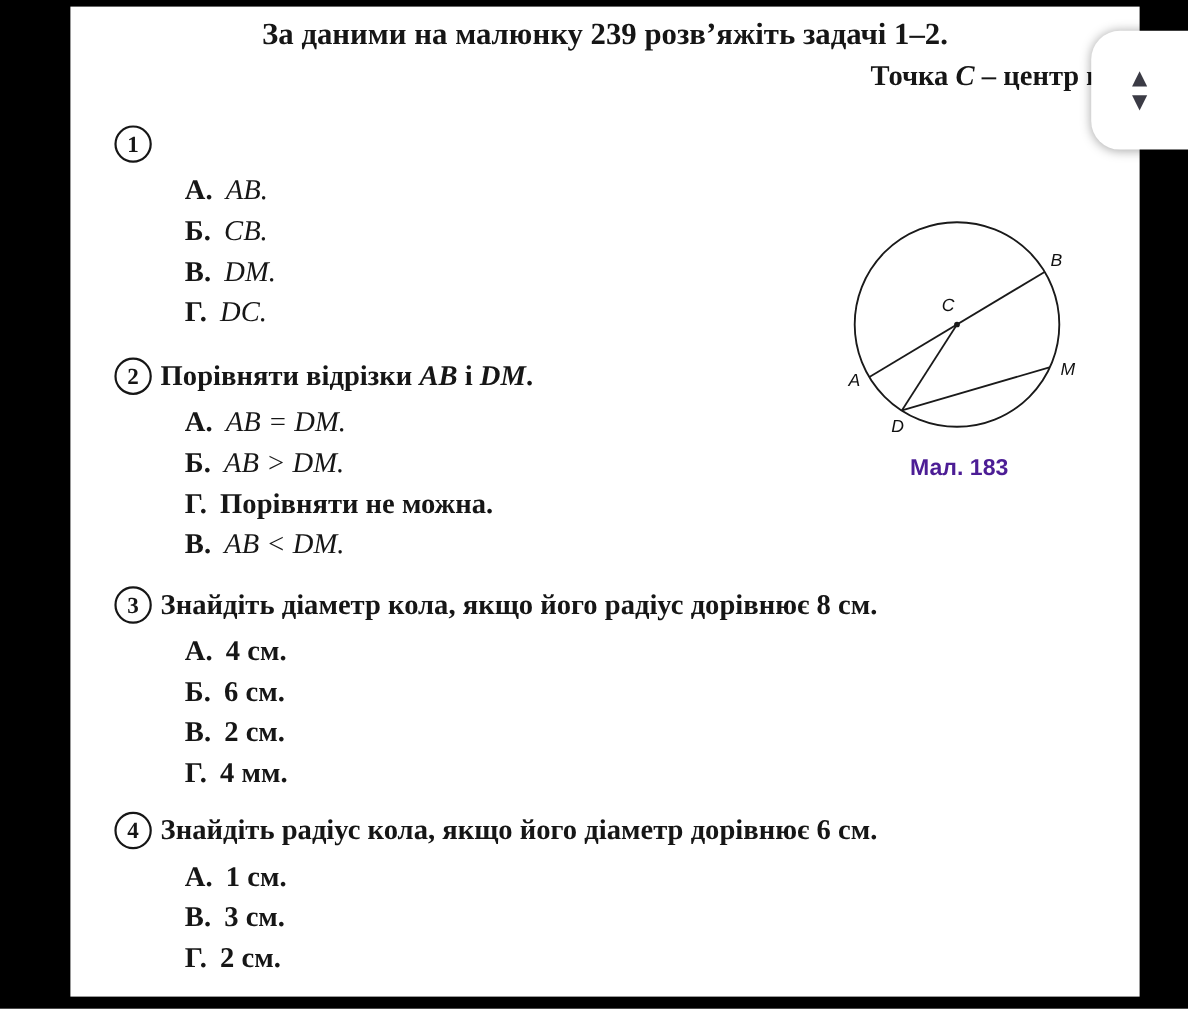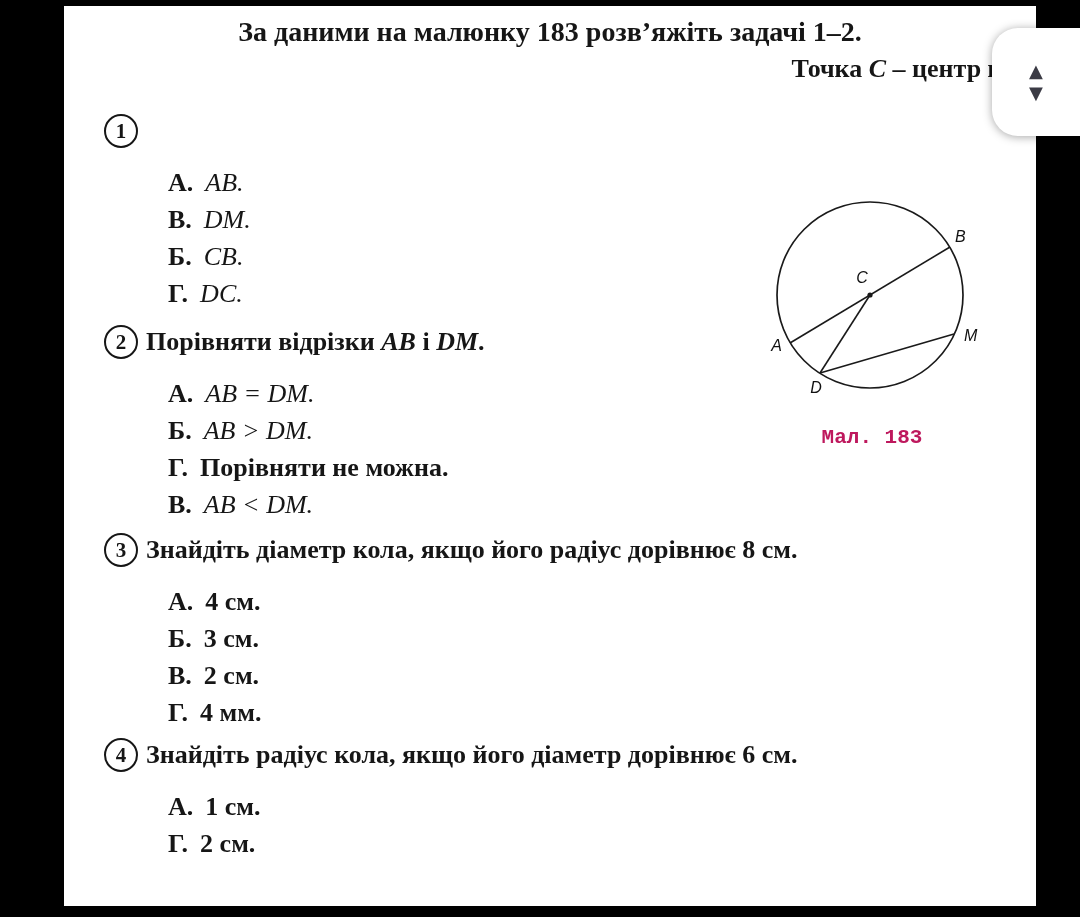--- a/index.html
+++ b/index.html
@@ -44,39 +44,39 @@
     font-size: 26px; font-weight: bold; line-height: 34px;
     white-space: nowrap;
   }
   .pnum {
     display: inline-flex; align-items: center; justify-content: center;
     width: 30px; height: 30px; flex: none;
     border: 2.5px solid #161616; border-radius: 50%;
     font-size: 21px; font-weight: bold;
     margin-right: 8px;
   }
-  .opts { margin: 16px 0 0 64px; }
+  .opts { margin: 6px 0 0 64px; }
   .opt { height: 37px; line-height: 37px; font-size: 26px; white-space: nowrap; }
   .olabel { font-weight: bold; margin-right: 12px; }
   .oval.math { font-style: italic; }
   .oval.bval { font-weight: bold; }
 
   
   .figure { position: absolute; left: 688px; top: 183px; width: 240px; }
   .fig { display: block; width: 240px; height: 225px; }
   .fig .ln { stroke: #1a1a1a; stroke-width: 1.6; }
   .fig .crc { fill: none; stroke: #1a1a1a; stroke-width: 1.7; }
   .fig text {
     font-family: "Liberation Sans", sans-serif;
     font-style: italic; font-size: 16px; fill: #111;
   }
   .figcaption {
-    margin-top: 12px; text-align: center;
-    font-family: Liberation Mono, monospace;
-    font-size: 21px; font-weight: bold; color: #be185d;
+    text-align: center;
+    font-family: Liberation Sans, sans-serif;
+    font-size: 21px; font-weight: bold; color: #4c1d95;
   }
 
   
   .scroll-widget {
     position: absolute; right: 0; top: 28px;
     width: 88px; height: 108px;
     background: #ffffff;
     border-radius: 26px 0 0 26px;
     box-shadow: 0 1px 10px rgba(0,0,0,0.35);
     display: flex; flex-direction: column;
@@ -89,31 +89,31 @@
     font-size: 18px; line-height: 1;
     color: #3b3b45;
     user-select: none;
   }
 </style>
 </head>
 <body>
 
 <div class="page">
 
-  <div class="title1">За даними на малюнку 183 розв’яжіть задачі 1–2.</div>
+  <div class="title1">За даними на малюнку 239 розв’яжіть задачі 1–2.</div>
   <div class="title2"><span>Точка </span><span class="it">C</span><span> – центр кола.</span></div>
 
   <section class="problem p1">
     <div class="phead">
       <span class="pnum">1</span>
     </div>
     <div class="opts">
       <div class="opt"><span class="olabel">А.</span><span class="oval math">AB.</span></div>
+      <div class="opt"><span class="olabel">Б.</span><span class="oval math">CB.</span></div>
       <div class="opt"><span class="olabel">В.</span><span class="oval math">DM.</span></div>
-      <div class="opt"><span class="olabel">Б.</span><span class="oval math">CB.</span></div>
       <div class="opt"><span class="olabel">Г.</span><span class="oval math">DC.</span></div>
     </div>
   </section>
 
   <section class="problem p2">
     <div class="phead">
       <span class="pnum">2</span>
       <span><span>Порівняти відрізки </span><span class="it">AB</span><span> і </span><span class="it">DM</span><span>.</span></span>
     </div>
     <div class="opts">
@@ -124,33 +124,34 @@
     </div>
   </section>
 
   <section class="problem p3">
     <div class="phead">
       <span class="pnum">3</span>
       <span>Знайдіть діаметр кола, якщо його радіус дорівнює 8 см.</span>
     </div>
     <div class="opts">
       <div class="opt"><span class="olabel">А.</span><span class="oval bval">4 см.</span></div>
-      <div class="opt"><span class="olabel">Б.</span><span class="oval bval">3 см.</span></div>
+      <div class="opt"><span class="olabel">Б.</span><span class="oval bval">6 см.</span></div>
       <div class="opt"><span class="olabel">В.</span><span class="oval bval">2 см.</span></div>
       <div class="opt"><span class="olabel">Г.</span><span class="oval bval">4 мм.</span></div>
     </div>
   </section>
 
   <section class="problem p4">
     <div class="phead">
       <span class="pnum">4</span>
       <span>Знайдіть радіус кола, якщо його діаметр дорівнює 6 см.</span>
     </div>
     <div class="opts">
       <div class="opt"><span class="olabel">А.</span><span class="oval bval">1 см.</span></div>
+      <div class="opt"><span class="olabel">В.</span><span class="oval bval">3 см.</span></div>
       <div class="opt"><span class="olabel">Г.</span><span class="oval bval">2 см.</span></div>
     </div>
   </section>
 
   <div class="figure">
     <svg class="fig" viewBox="0 0 240 225" aria-hidden="true">
       <circle class="crc" cx="118" cy="106" r="93"></circle>
       <line class="ln" x1="38" y1="154" x2="198" y2="58"></line>
       <line class="ln" x1="68" y1="184" x2="202" y2="145"></line>
       <line class="ln" x1="68" y1="184" x2="118" y2="106"></line>

